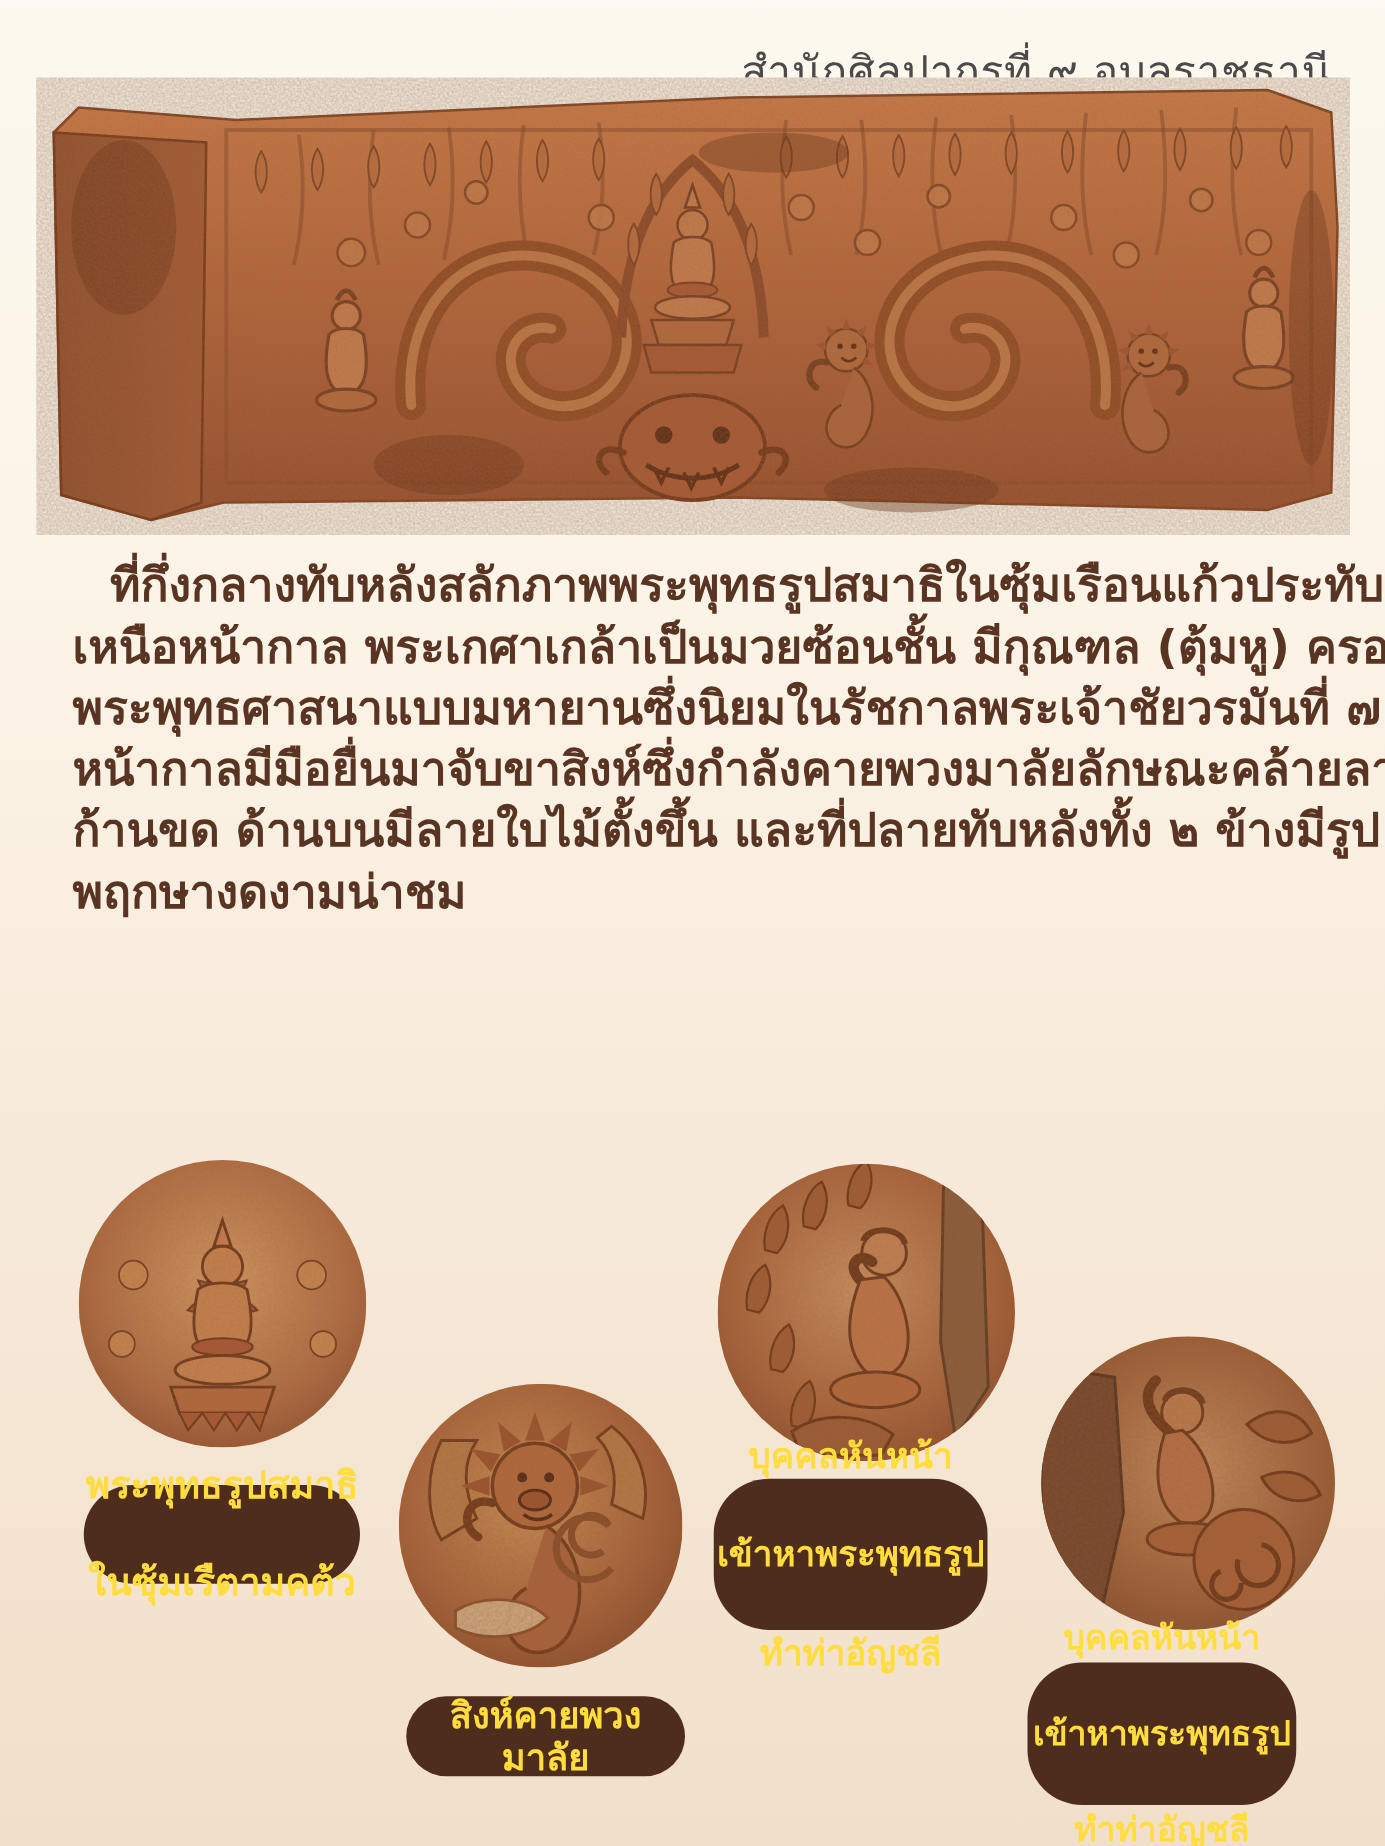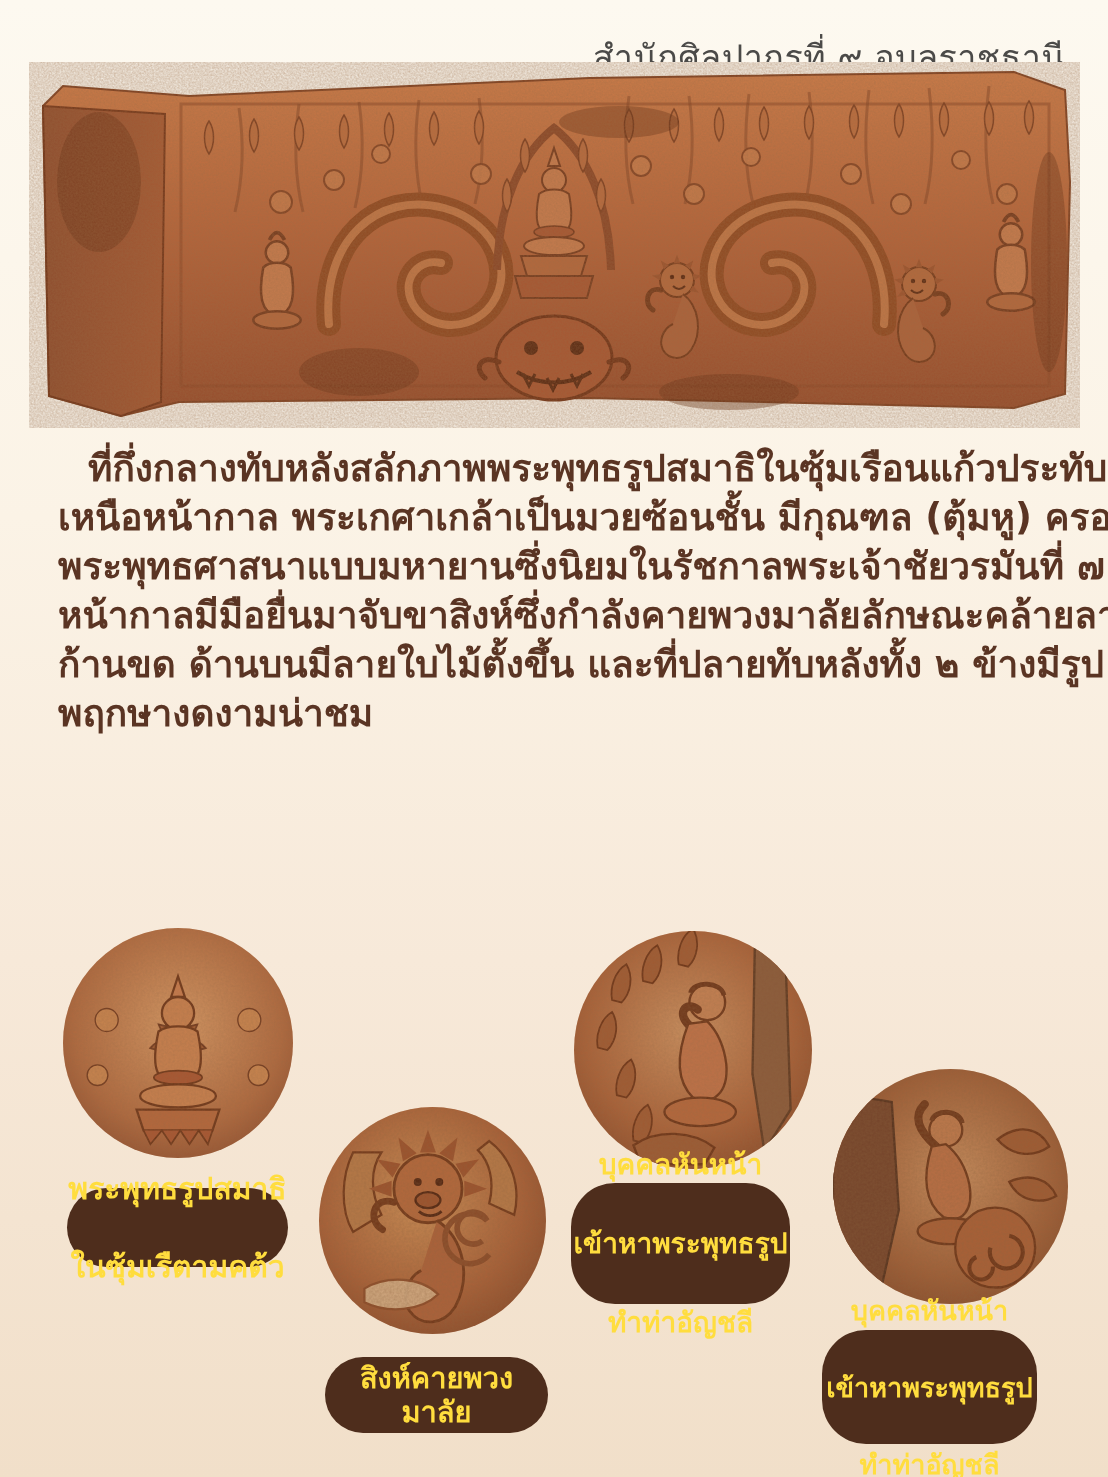--- a/index.html
+++ b/index.html
@@ -27,21 +27,21 @@
     position:absolute;border-radius:50%;overflow:hidden;
   }
   .circle svg{display:block;width:100%;height:100%;}
   .badge{
     position:absolute;background:#4e2d1c;border-radius:44px;
     color:#ffdd3e;font-weight:700;text-align:center;
     display:flex;flex-direction:column;justify-content:center;align-items:center;gap:40px;
   }
   .badge .bl{width:100%;}
   .badge1{left:67px;top:1188px;width:221px;height:79px;font-size:30px;line-height:38px;}
-  .badge2{left:325px;top:1357px;width:223px;height:76px;font-size:29px;line-height:34px;}
+  .badge2{left:325px;top:1357px;width:223px;height:64px;font-size:29px;line-height:34px;}
   .badge3{left:571px;top:1183px;width:219px;height:121px;font-size:28px;line-height:39px;}
   .badge4{left:822px;top:1330px;width:215px;height:114px;font-size:27px;line-height:37px;}
 </style>
 </head>
 <body>
 
 <div class="page">
 
   <div class="credit">สำนักศิลปากรที่ ๙ อุบลราชธานี</div>
 

